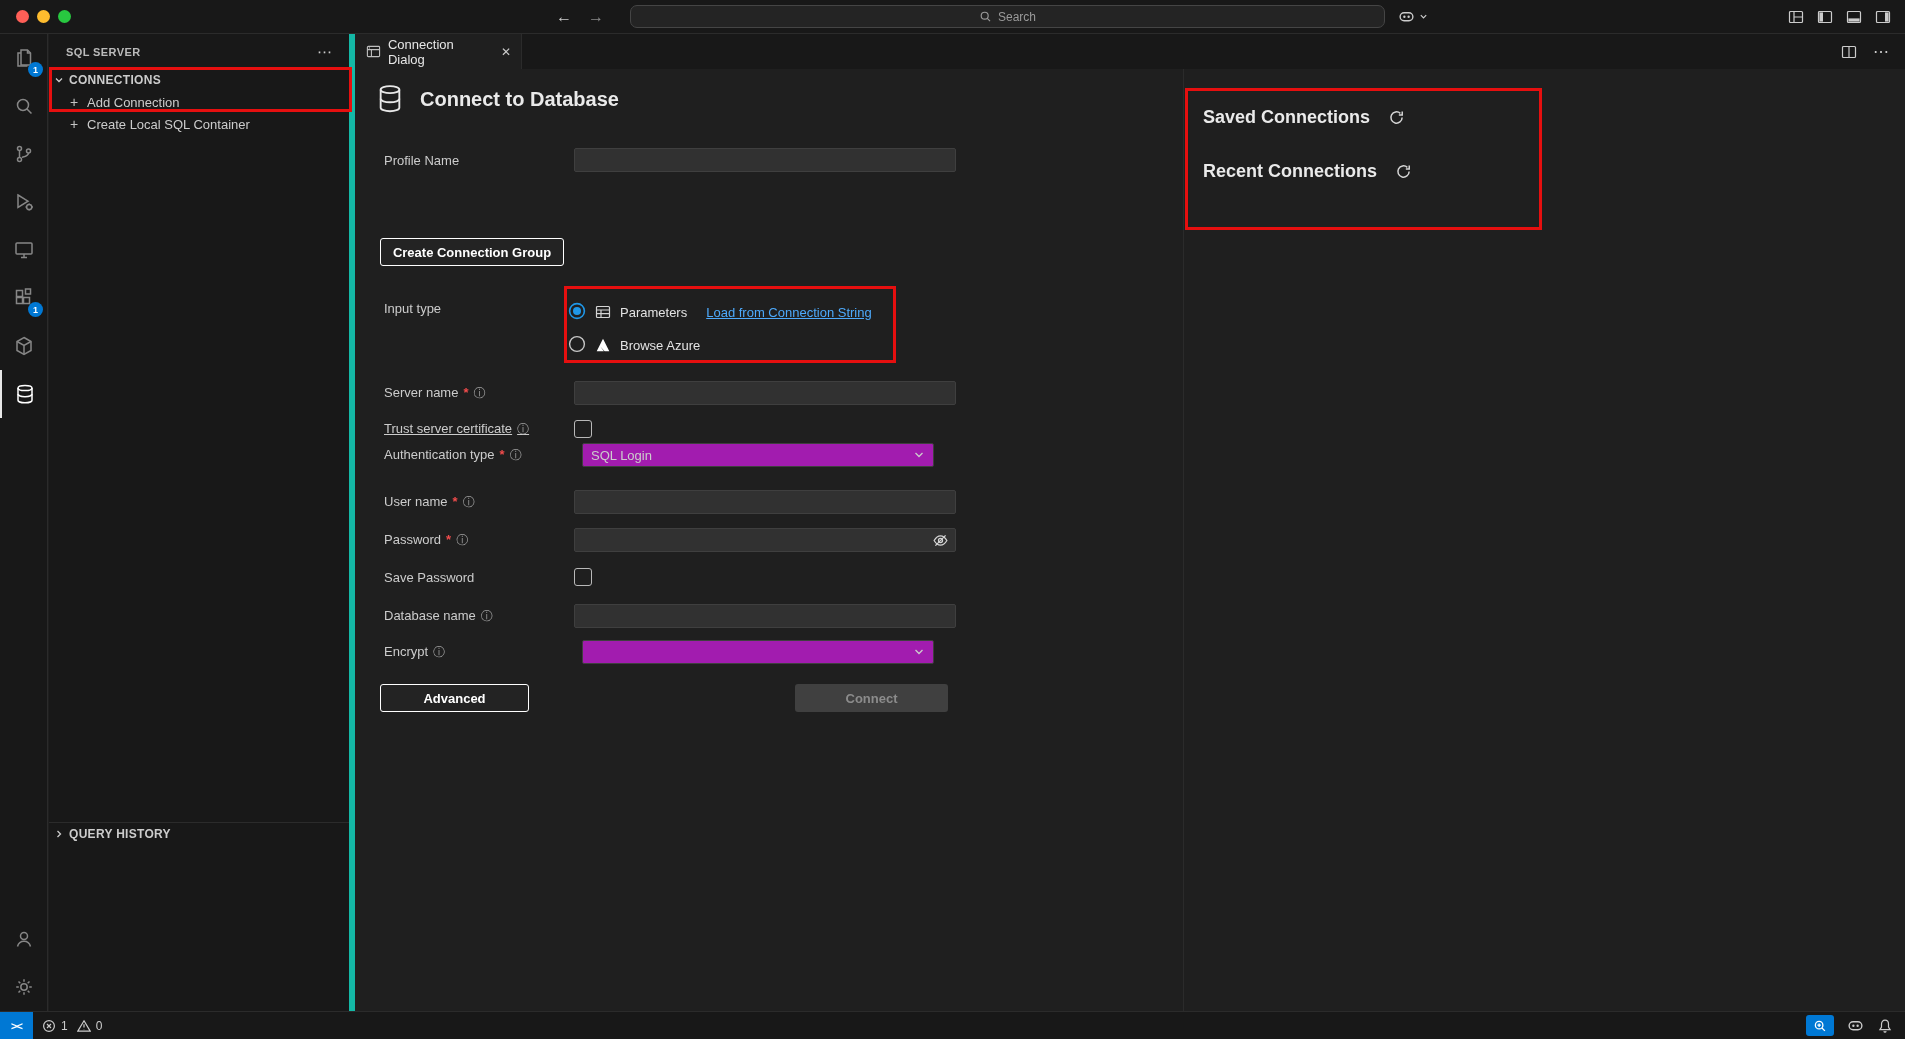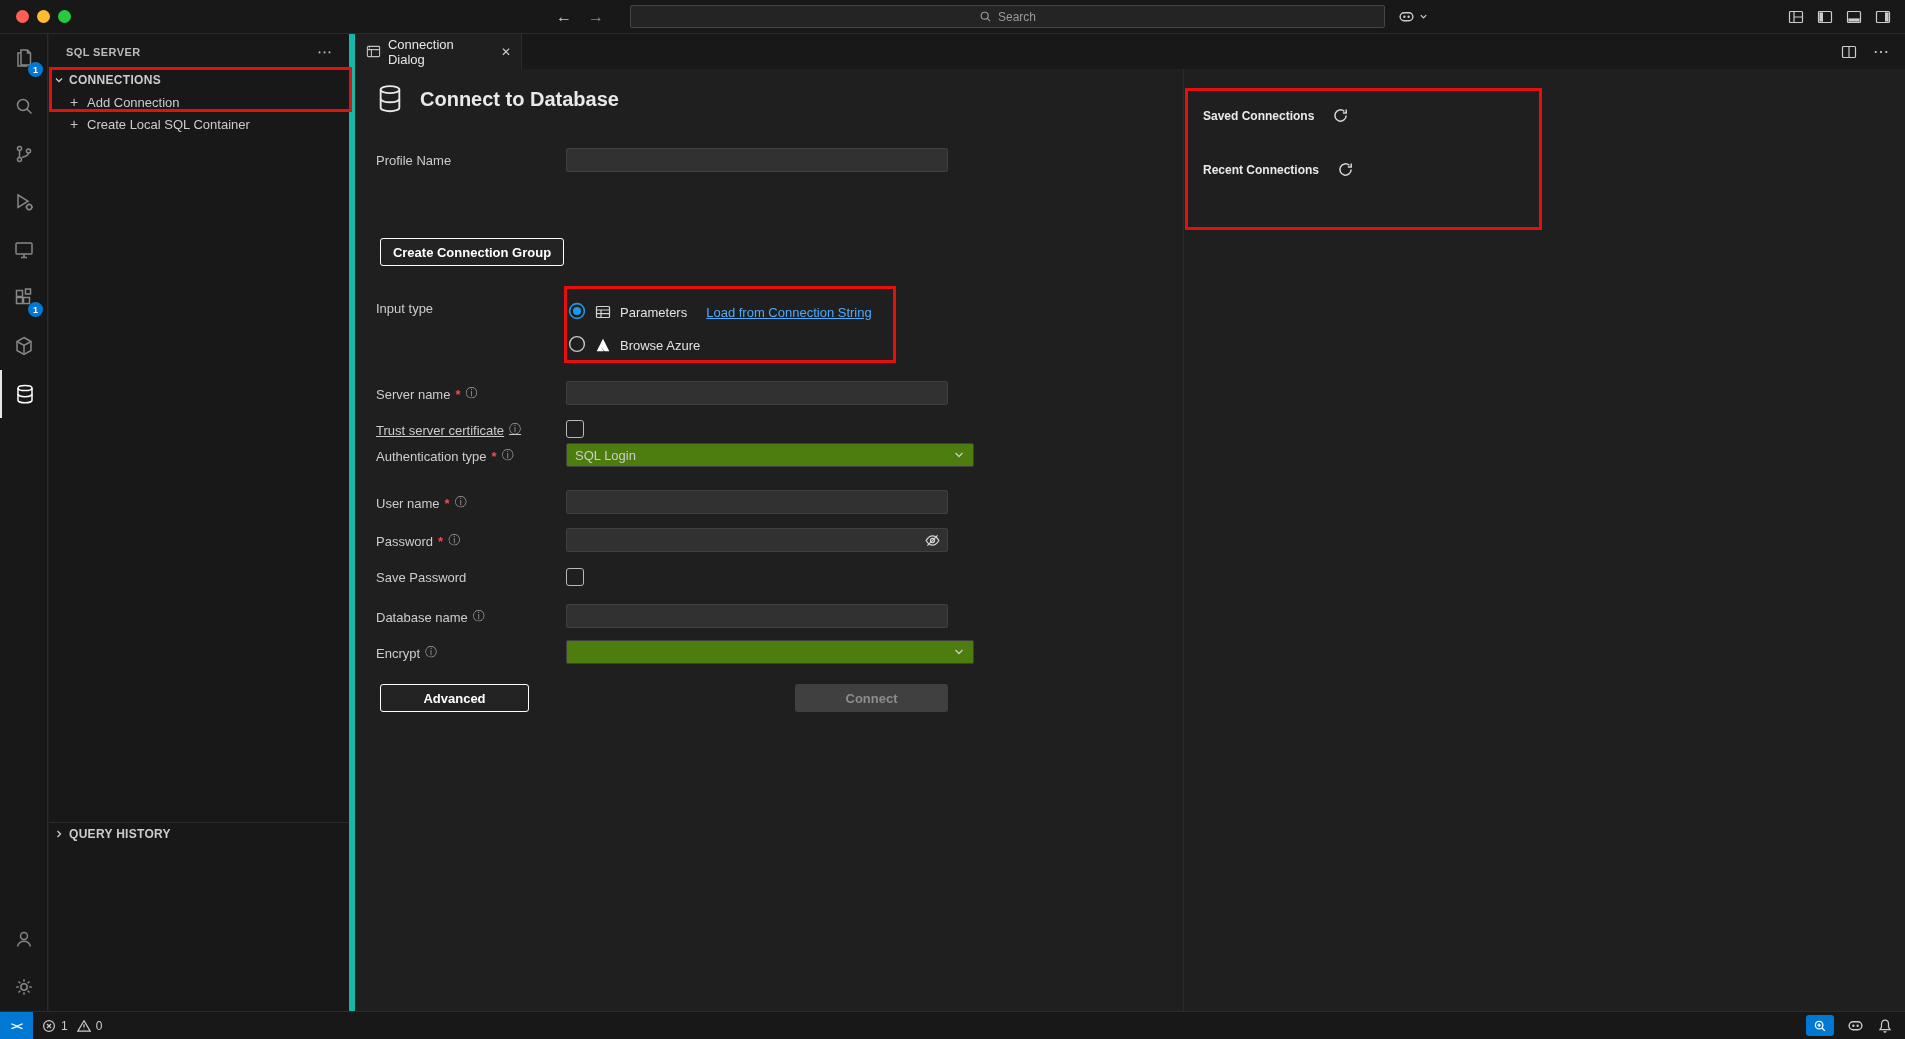--- a/index.html
+++ b/index.html
@@ -9,21 +9,21 @@
   
   .titlebar { position:absolute; top:0; left:0; width:1905px; height:34px;
     background:#181818; border-bottom:1px solid #2b2b2b; }
   .traffic { position:absolute; left:16px; top:10px; display:flex; gap:8px; }
   .tl { width:13px; height:13px; border-radius:50%; display:inline-block; }
   .tl.r { background:#ff5f57; } .tl.y { background:#febc2e; } .tl.g { background:#28c840; }
   .nav-arrows { position:absolute; left:556px; top:0; height:33px; display:flex; gap:16px;
     align-items:center; font-size:16px; }
   .nav-arrows .fwd { color:#8a8a8a; }
   .search-box { position:absolute; left:630px; top:5px; width:755px; height:23px;
-    background:#242424; border:1px solid #454545; border-radius:2px;
+    background:#242424; border:1px solid #454545; border-radius:7px;
     display:flex; align-items:center; justify-content:center; gap:6px;
     color:#9a9a9a; font-size:12px; }
   .copilot-tb { position:absolute; left:1398px; top:0; height:33px; display:flex;
     align-items:center; gap:4px; }
   .tb-right { position:absolute; right:14px; top:0; height:33px; display:flex;
     align-items:center; gap:13px; }
 
   
   .activitybar { position:absolute; top:34px; left:0; width:48px; height:977px;
     background:#181818; border-right:1px solid #2b2b2b; }
@@ -62,44 +62,44 @@
 
   .webview { position:absolute; top:35px; left:0; right:0; bottom:0; background:#1f1f1f; }
   .wv-divider { position:absolute; left:827px; top:0; bottom:0; width:1px; background:#2b2b2b; }
 
   .dlg-heading { position:absolute; left:20px; top:14px; display:flex; align-items:center;
     gap:16px; }
   .dlg-title { font-size:20px; font-weight:600; color:#eaeaea; }
 
   .frow { position:absolute; left:20px; height:24px; display:flex; align-items:flex-start;
     align-items:center; }
-  .flabel { width:190px; display:flex; align-items:flex-end; gap:5px; font-size:13px;
-    color:#cccccc; flex:none; }
+  .flabel { width:190px; display:flex; align-items:flex-start; gap:5px; font-size:13px;
+    color:#cccccc; flex:none;margin-left:8px; }
   .req { color:#f14c4c; font-weight:700; }
   .info { color:#9d9d9d; font-size:12px; }
   .finput { width:382px; height:24px; background:#313131; border:1px solid #3f3f3f;
     border-radius:2px; position:relative; }
-  .fselect { width:408px; height:24px; background:#4d7c0f; border:1px solid #3f3f3f;
+  .fselect { width:352px; height:24px; background:#a21caf; border:1px solid #3f3f3f;
     border-radius:2px; display:flex; align-items:center; justify-content:space-between;
-    padding:0 8px; font-size:13px; color:#cccccc; }
+    padding:0 8px; font-size:13px; color:#cccccc;margin-left:8px; }
   .fcheckbox { width:18px; height:18px; border:1px solid #b9b9b9; border-radius:3px;
     background:transparent; }
   .eye-btn { position:absolute; right:6px; top:3px; }
 
   .radio-row { position:absolute; left:212px; height:24px; display:flex; align-items:flex-end;
     gap:9px; font-size:13px; color:#e3e3e3; }
   .link { color:#4daafc; text-decoration:underline; margin-left:10px; font-size:13px; }
 
   .btn { position:absolute; height:28px; display:flex; align-items:center; justify-content:center;
     font-size:13px; font-weight:600; border-radius:3px; }
   .btn-outline { background:#232323; border:1px solid #ffffff; color:#ffffff; }
   .btn-disabled { background:#404040; color:#8c8c8c; }
 
   .rp-row { position:absolute; display:flex; align-items:center; gap:18px; }
-  .rp-title { font-size:12px; font-weight:700; color:#eaeaea; }
+  .rp-title { font-size:18px; font-weight:700; color:#eaeaea; }
 
   
   .statusbar { position:absolute; bottom:0; left:0; width:1905px; height:28px;
     background:#181818; border-top:1px solid #2b2b2b; font-size:12px; color:#cccccc; }
   .remote { position:absolute; left:0; top:0; width:33px; height:27px; background:#0078d4;
     color:#ffffff; display:flex; align-items:center; justify-content:center;
     font-size:11px; font-weight:700; letter-spacing:-1px; }
   .problems { position:absolute; left:42px; top:0; height:27px; display:flex;
     align-items:center; gap:5px; }
   .status-right { position:absolute; right:12px; top:0; height:27px; display:flex;

